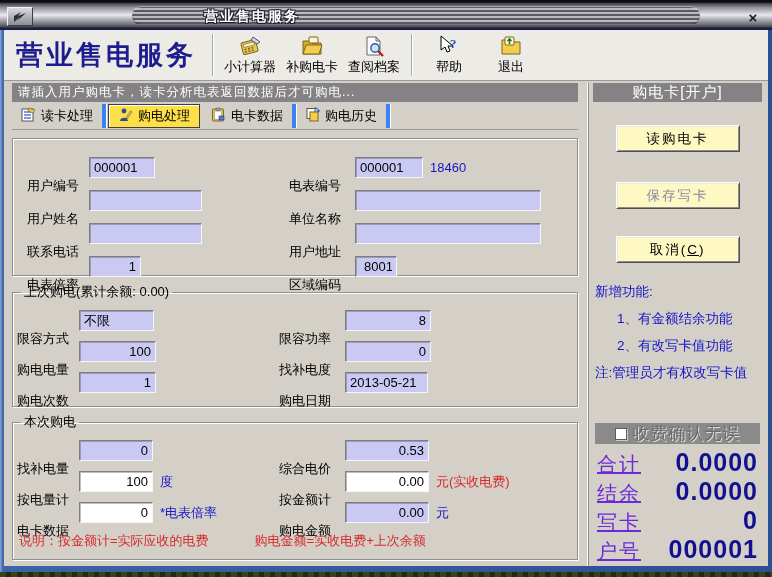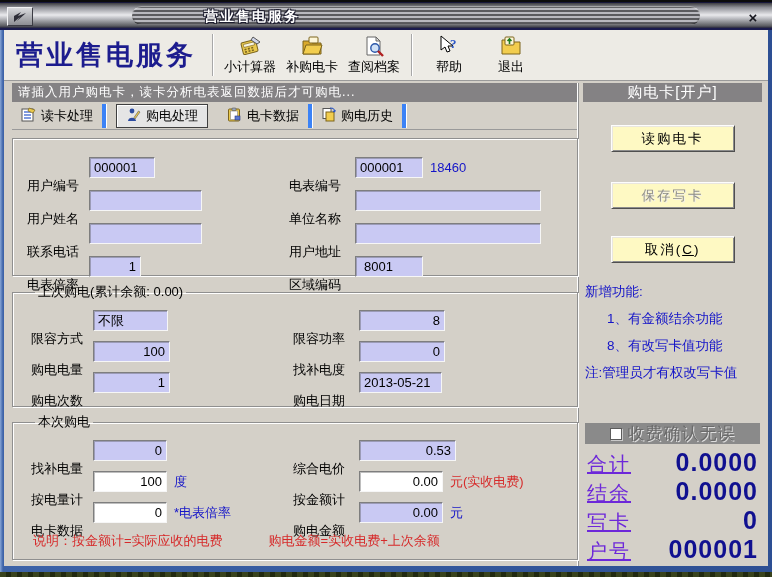--- a/index.html
+++ b/index.html
@@ -36,41 +36,41 @@
     display:flex; align-items:center; padding:0 6px; }
   .app-title { color:#1c1c8e; font-size:27px; font-weight:bold; letter-spacing:3px; padding:0 10px 0 6px;
     font-family:"Liberation Serif","DejaVu Serif",serif; }
   .tsep { width:1px; height:42px; background:#a8a8a8; box-shadow:1px 0 0 #fff; margin:0 6px; }
   .toolbtn { display:flex; flex-direction:column; align-items:center; justify-content:center;
     min-width:62px; height:48px; cursor:default; }
   .toolbtn .lab { font-size:13px; color:#000; margin-top:1px; }
   .toolbtn svg { display:block; }
 
   
-  .main { flex:1; display:flex; padding:2px 6px 0 8px; gap:0; overflow:hidden; }
+  .main { flex:1; display:flex; padding:2px 6px 0 8px; gap:10px; overflow:hidden; }
   .leftcol { width:566px; flex:0 0 566px; display:flex; flex-direction:column; }
   .rightcol { flex:1; display:flex; flex-direction:column;
     border-left:1px solid #8f8f8f; box-shadow:-1px 0 0 #fff; padding-left:4px; }
 
   .statusbar { height:19px; background:#848284; color:#fff; font-size:12.5px;
     display:flex; align-items:center; padding-left:6px; letter-spacing:1px; }
   .rheader { height:19px; background:#848284; color:#fff; font-size:15px;
     display:flex; align-items:center; justify-content:center; letter-spacing:1px; }
 
   
   .tabstrip { height:28px; display:flex; align-items:center; border-bottom:1px solid #9a9a9a;
     background:#d4d0c8; }
   .tab { height:24px; display:flex; align-items:center; gap:5px; padding:0 9px;
     font-size:13px; color:#000; border-right:4px solid #3b82f6; box-shadow:1px 0 0 #fff; cursor:default; }
-  .tab.active { border:1px solid #3f3f3f; box-shadow:inset 1px 1px 0 #fff; margin:0 10px; background:#e5e5e5;justify-content:space-between; }
+  .tab.active { border:1px solid #3f3f3f; box-shadow:inset 1px 1px 0 #fff; margin:0 2px; background:#fde047;justify-content:space-between; }
 
   
   .grpbox { border:1px solid #8f8f8f; box-shadow:inset 1px 1px 0 #fff,1px 1px 0 #fff;
     padding:12px 10px 6px 14px; position:relative; background:#d4d0c8; }
-  fieldset.grpbox { padding:4px 10px 6px 18px; }
+  fieldset.grpbox { padding:4px 10px 6px 4px; }
   legend { font-size:13px; color:#000; padding:0 3px; margin-left:4px; }
   .box1 { margin-top:8px; height:138px; }
   .fs2 { margin-top:7px; height:124px; }
   .fs3 { margin-top:6px; height:147px; }
 
   .frow { display:flex; align-items:center; height:33px; }
   .fs2 .frow,.fs3 .frow { height:31px; }
   .cell { display:flex; align-items:center; }
   .cell-l { width:262px; }
   .cell-r { flex:1; }
@@ -295,21 +295,21 @@
                 <input class="inp" style="width: 186px;" value="">
               </div>
             </div>
             <div class="frow">
               <div class="cell cell-l">
                 <span class="flab">电表倍率</span>
                 <input class="inp ra" style="width: 52px;" value="1">
               </div>
               <div class="cell cell-r">
                 <span class="flab">区域编码</span>
-                <input class="inp" style="width: 68px; padding-left: 8px;" value="8001">
+                <input class="inp" style="width: 42px; padding-left: 8px;" value="8001">
               </div>
             </div>
           </div>
 
           <fieldset class="grpbox fs2">
             <legend>上次购电(累计余额: 0.00)</legend>
             <div class="frow">
               <div class="cell cell-l">
                 <span class="flab">限容方式</span>
                 <input class="inp" style="width: 75px;" value="不限">
@@ -343,21 +343,21 @@
 
           <fieldset class="grpbox fs3">
             <legend>本次购电</legend>
             <div class="frow">
               <div class="cell cell-l">
                 <span class="flab">找补电量</span>
                 <input class="inp ra" style="width: 74px;" value="0">
               </div>
               <div class="cell cell-r">
                 <span class="flab">综合电价</span>
-                <input class="inp ra" style="width: 97px;" value="0.53">
+                <input class="inp ra" style="width: 84px;" value="0.53">
               </div>
             </div>
             <div class="frow">
               <div class="cell cell-l">
                 <span class="flab">按电量计</span>
                 <input class="inp white ra" style="width: 74px;" value="100">
                 <span class="suffix-blue">度</span>
               </div>
               <div class="cell cell-r">
                 <span class="flab">按金额计</span>
@@ -387,21 +387,21 @@
         <div class="rightcol">
           <div class="rheader">购电卡[开户]</div>
           <div class="rpanel">
             <button class="btn3d btn-read">读购电卡</button>
             <button class="btn3d btn-save">保存写卡</button>
             <button class="btn3d btn-cancel"><span>取消(</span><u>C</u><span>)</span></button>
 
             <div class="newinfo">
               <div>新增功能:</div>
               <div class="ind">1、有金额结余功能</div>
-              <div class="ind">8、有改写卡值功能</div>
+              <div class="ind">2、有改写卡值功能</div>
               <div>注:管理员才有权改写卡值</div>
             </div>
 
             <div class="confirmbar">
               <span class="cbx"></span>
               <span class="confirmlab">收费确认无误</span>
             </div>
 
             <div class="totals">
               <div class="trow">

